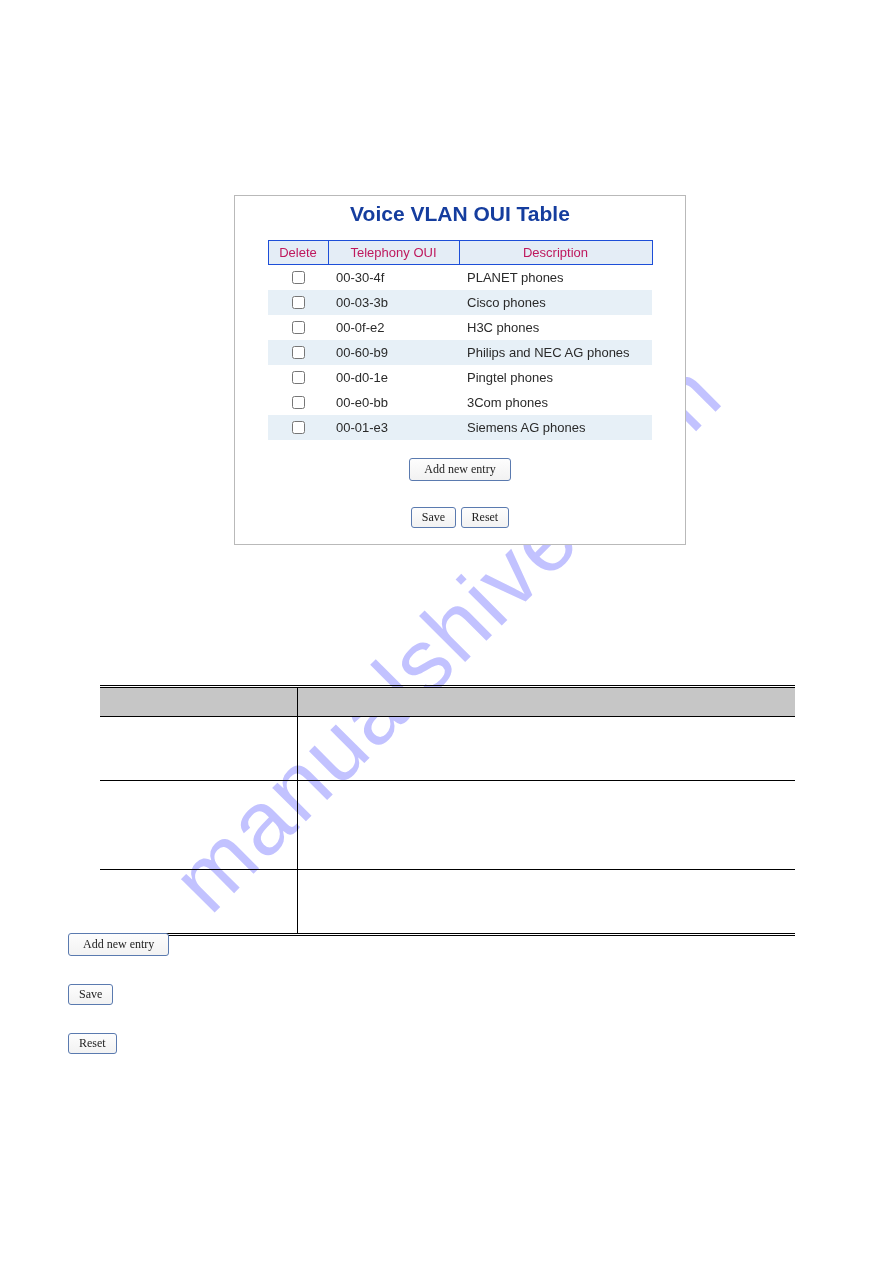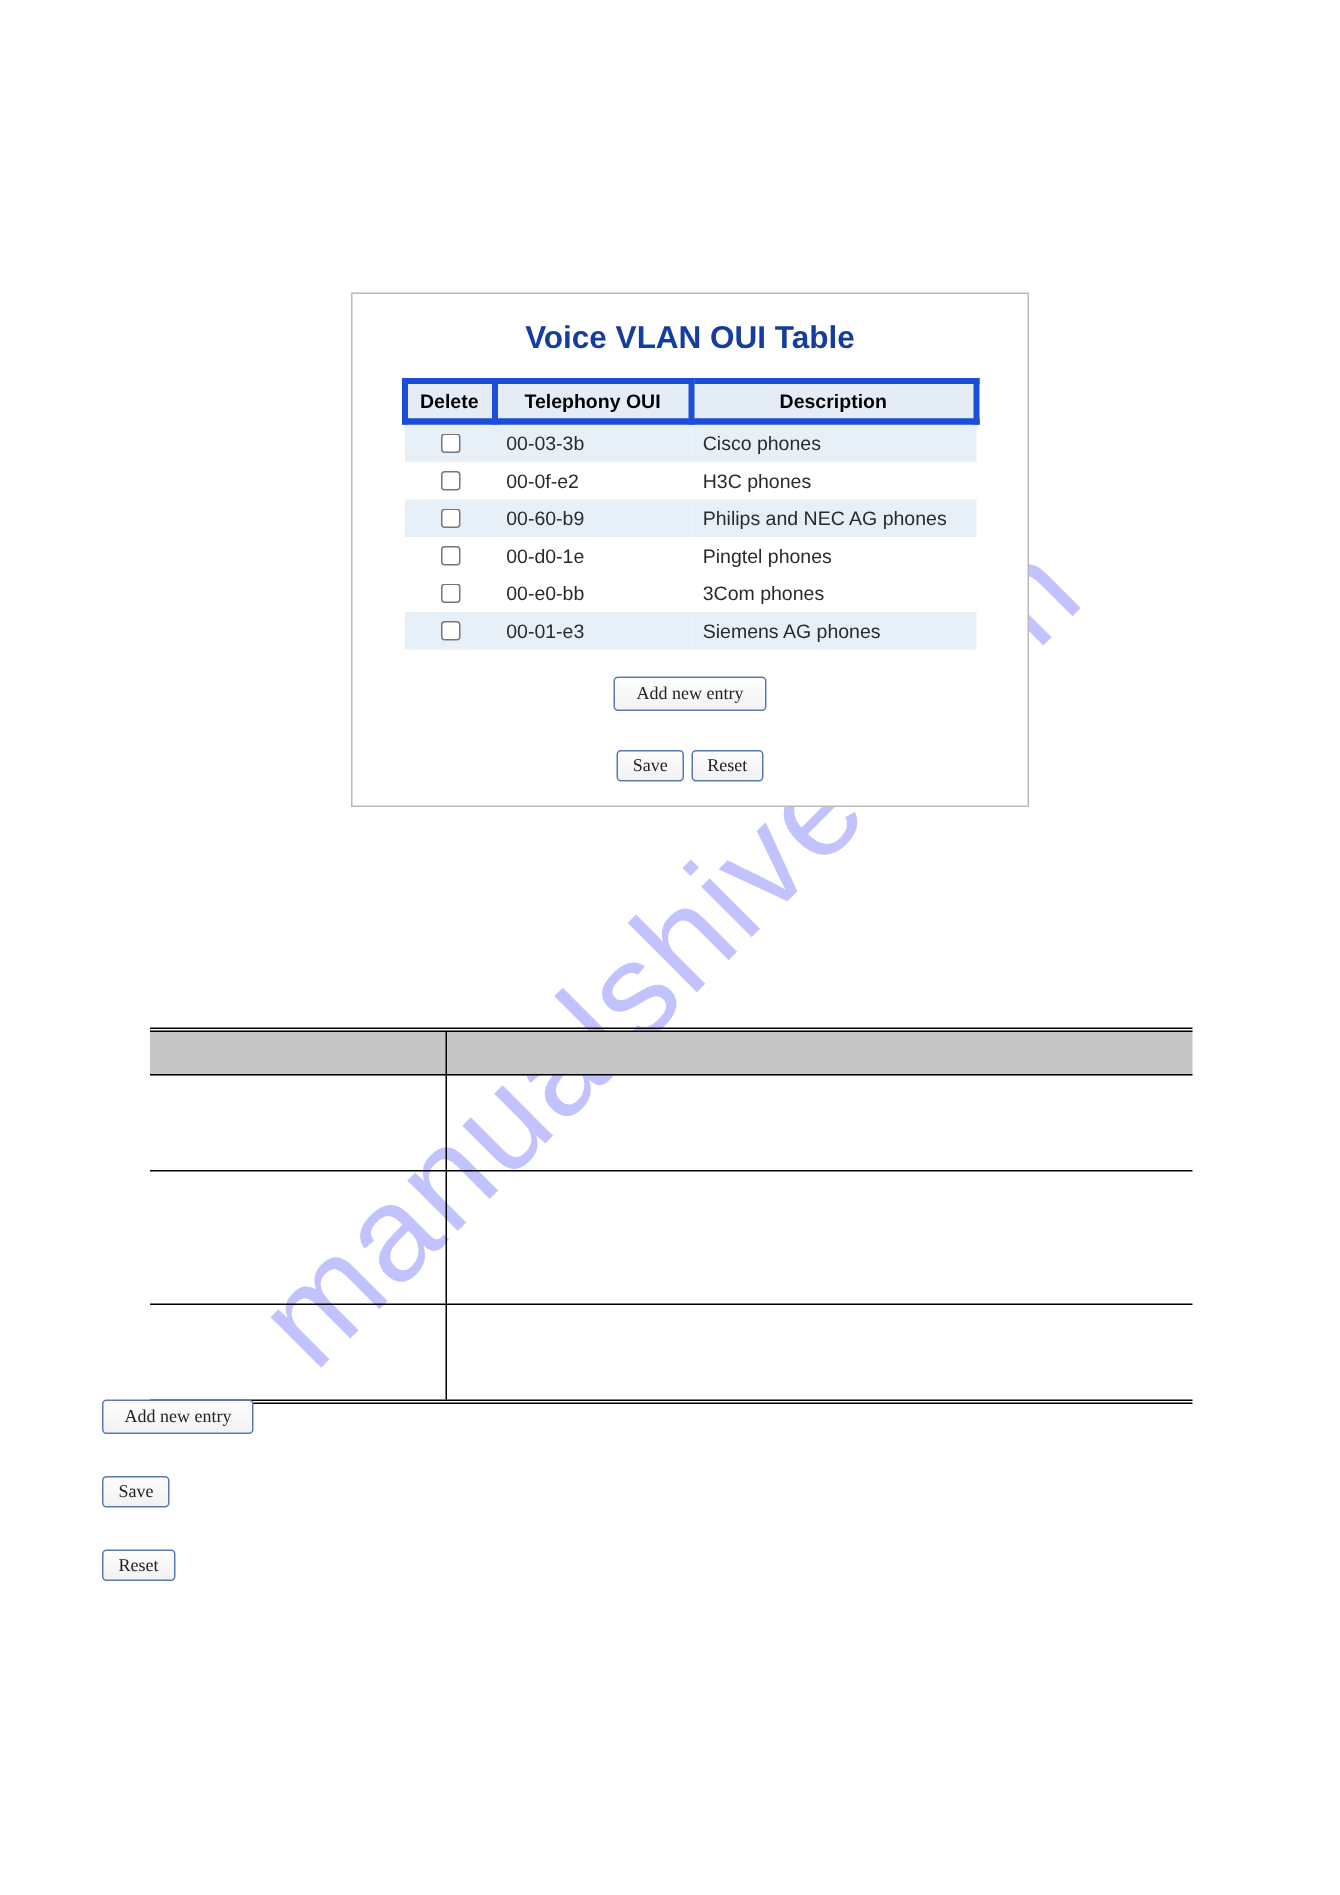--- a/index.html
+++ b/index.html
@@ -35,43 +35,43 @@
 
   
   .panel {
     position: absolute;
     left: 234px;
     top: 195px;
     width: 452px;
     border: 1px solid #b9b9b9;
     background: #ffffff;
     box-sizing: border-box;
-    padding: 18px 12px 16px 12px;
+    padding: 6px 12px 16px 12px;
   }
 
   .panel-title {
     font-size: 21px;
     font-weight: bold;
     color: #153d9e;
     text-align: center;
     margin-bottom: 14px;
   }
 
   table.oui {
     border-collapse: collapse;
     margin: 0 auto;
     width: 385px;
     font-size: 13px;
   }
 
   table.oui th {
     background: #e4edf6;
-    color: #000000;
-    font-weight: bold;
-    border: 4px solid #1d4ed8;
+    color: #be185d;
+    font-weight: normal;
+    border: 1px solid #1d4ed8;
     padding: 4px 6px;
     text-align: center;
   }
 
   table.oui td {
     padding: 3px 8px;
     color: #2a2a2a;
     font-size: 13px;
   }
 
@@ -172,20 +172,25 @@
 
     <table class="oui">
       <thead>
         <tr>
           <th>Delete</th>
           <th>Telephony OUI</th>
           <th>Description</th>
         </tr>
       </thead>
       <tbody>
+        <tr>
+          <td class="chk"><input type="checkbox" style=""></td>
+          <td class="col-oui">00-30-4f</td>
+          <td>PLANET phones</td>
+        </tr>
         <tr class="alt">
           <td class="chk"><input type="checkbox" style=""></td>
           <td class="col-oui">00-03-3b</td>
           <td>Cisco phones</td>
         </tr>
         <tr>
           <td class="chk"><input type="checkbox" style=""></td>
           <td class="col-oui">00-0f-e2</td>
           <td>H3C phones</td>
         </tr>

